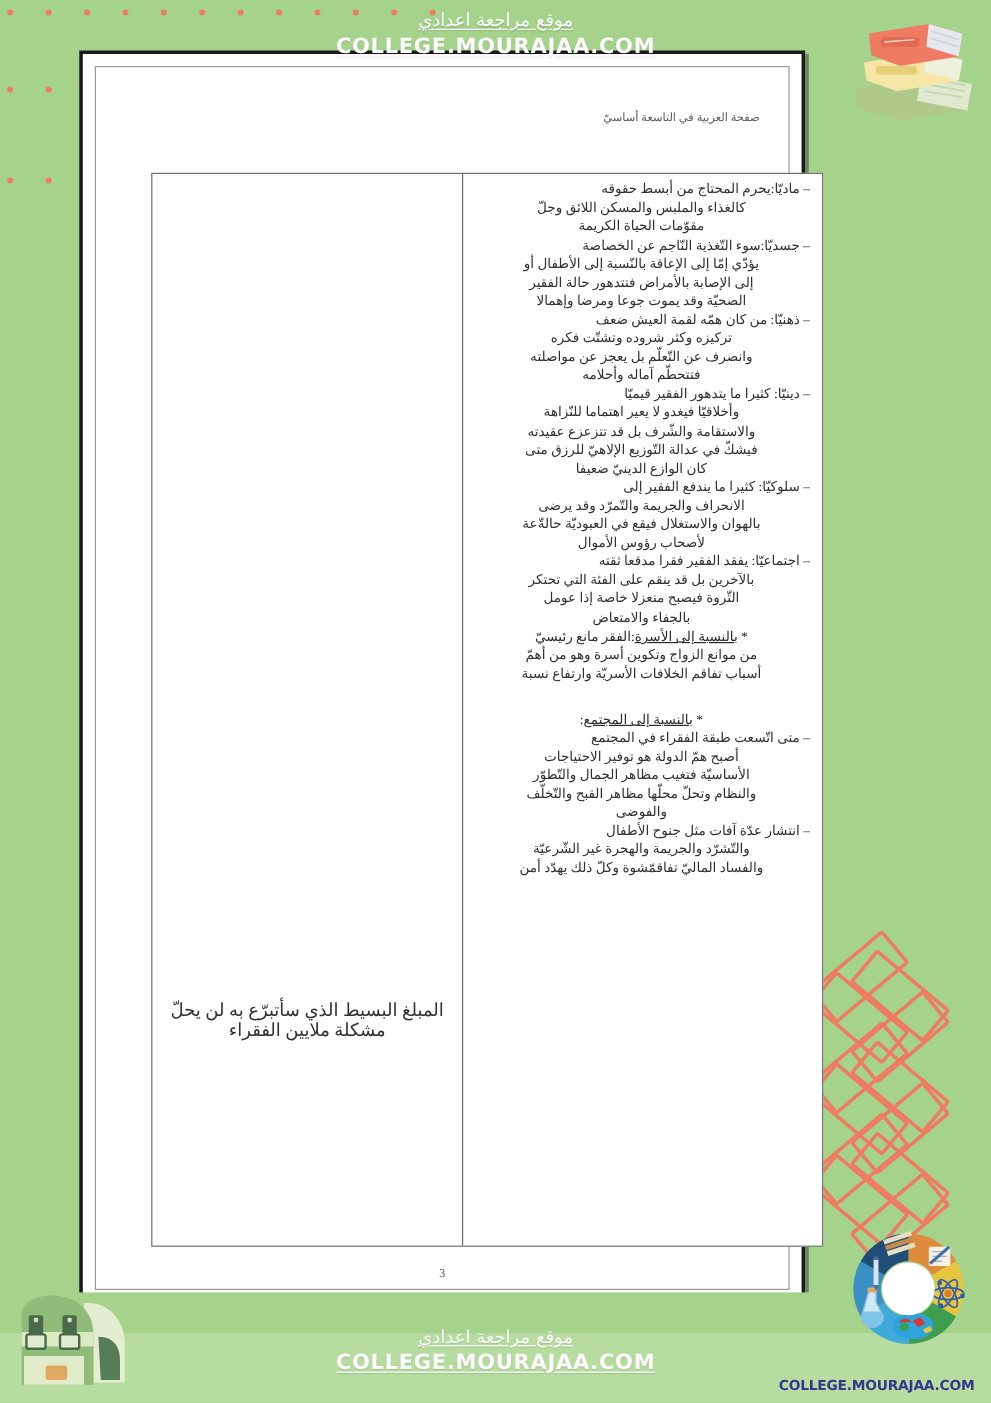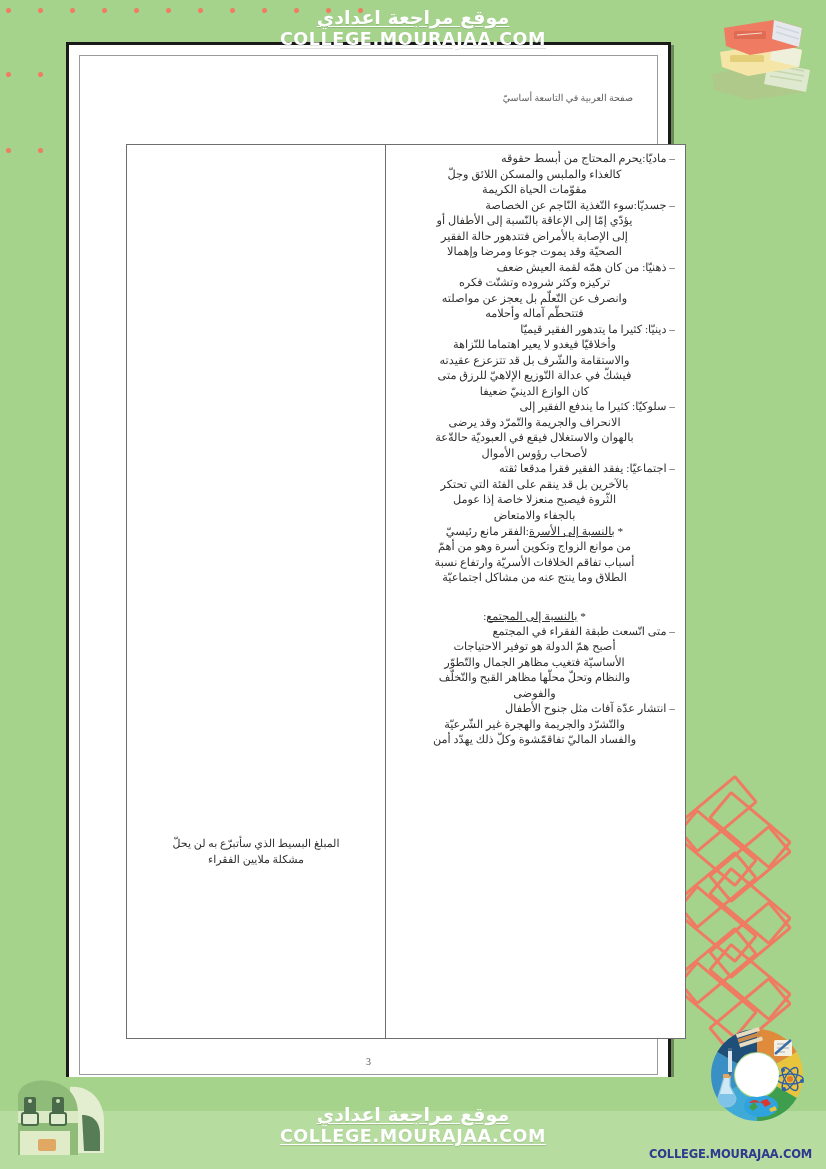--- a/index.html
+++ b/index.html
@@ -148,21 +148,21 @@
   .gap-block { height: 22px; }
 
   .side-note {
     position: absolute;
     top: 690px;
     right: 10px;
     left: 10px;
     direction: rtl;
     text-align: center;
     font-family: "Liberation Serif", serif;
-    font-size: 11px;
+    font-size: 15px;
     line-height: 16px;
     color: #30302f;
     filter: blur(0.18px);
   }
 
   .page-number {
     position: absolute;
     left: 0;
     right: 0;
     top: 1000px;
@@ -179,22 +179,22 @@
     right: 0;
     text-align: center;
     color: #ffffff;
     z-index: 6;
     pointer-events: none;
   }
   .banner-top { top: 6px; }
   .banner-bottom { bottom: 22px; }
   .banner-ar {
     font-family: "DejaVu Sans", sans-serif;
-    font-size: 19px;
-    font-weight: bold;
+    font-size: 15px;
+    font-weight: normal;
     text-decoration: underline;
     text-underline-offset: 2px;
     direction: rtl;
     line-height: 22px;
     text-shadow: 0 1px 1px rgba(0,0,0,0.12);
   }
   .banner-url {
     font-family: "DejaVu Sans", sans-serif;
     font-size: 17.5px;
     font-weight: bold;
@@ -342,21 +342,20 @@
           </div>
           <div>
             <div class="ar-line">– اجتماعيّا: يفقد الفقير فقرا مدقعا ثقته</div>
             <div class="ar-line ctr">بالآخرين بل قد ينقم على الفئة التي تحتكر</div>
             <div class="ar-line ctr">الثّروة فيصبح منعزلا خاصة إذا عومل</div>
             <div class="ar-line ctr">بالجفاء والامتعاض</div>
           </div>
           <div class="ar-head">* <u>بالنسبة إلى الأسرة</u>:الفقر مانع رئيسيّ</div>
           <div class="ar-line ctr">من موانع الزواج وتكوين أسرة وهو من أهمّ</div>
           <div class="ar-line ctr">أسباب تفاقم الخلافات الأسريّة وارتفاع نسبة</div>
-          <div class="ar-line ctr">الطلاق وما ينتج عنه من مشاكل اجتماعيّة</div>
           <div class="gap-block"></div>
           <div class="ar-head">* <u>بالنسبة إلى المجتمع</u>:</div>
           <div>
             <div class="ar-line">– متى اتّسعت طبقة الفقراء في المجتمع</div>
             <div class="ar-line ctr">أصبح همّ الدولة هو توفير الاحتياجات</div>
             <div class="ar-line ctr">الأساسيّة فتغيب مظاهر الجمال والتّطوّر</div>
             <div class="ar-line ctr">والنظام وتحلّ محلّها مظاهر القبح والتّخلّف</div>
             <div class="ar-line ctr">والفوضى</div>
           </div>
           <div>

